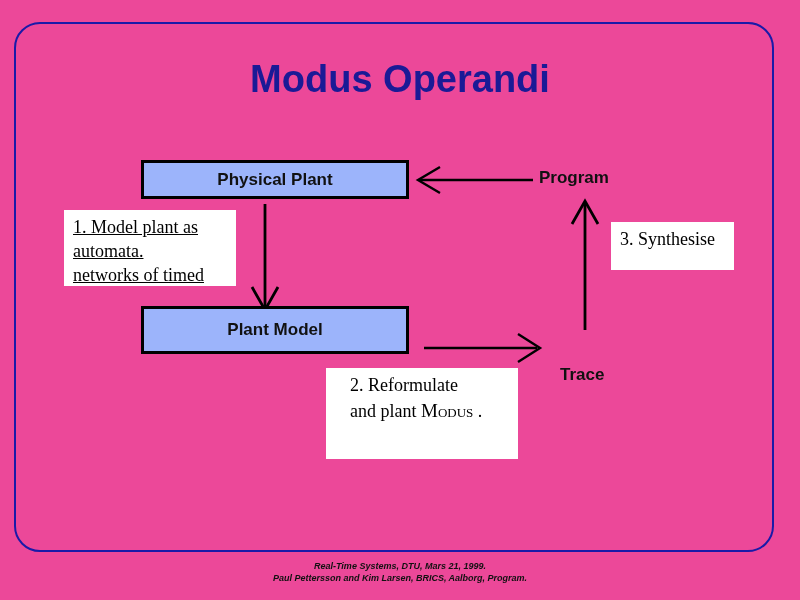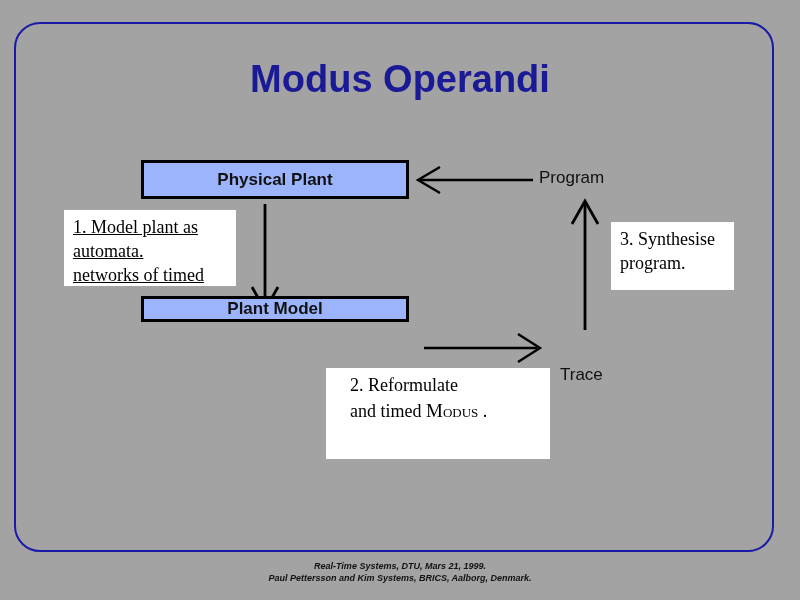--- a/index.html
+++ b/index.html
@@ -10,21 +10,21 @@
     width: 800px;
     height: 600px;
     background: #ccccfa;
     font-family: "Liberation Sans", sans-serif;
     overflow: hidden;
   }
   #slide {
     position: relative;
     width: 800px;
     height: 600px;
-    background: #a3a3a3;
+    background: #ec4899;
   }
   
   #frame {
     position: absolute;
     left: 14px;
     top: 22px;
     width: 760px;
     height: 530px;
     border: 2px solid #1a1aa8;
     border-radius: 26px;
@@ -59,30 +59,30 @@
     color: #111111;
   }
   #box-physical-plant {
     left: 141px;
     top: 160px;
     width: 268px;
     height: 39px;
   }
   #box-plant-model {
     left: 141px;
-    top: 296px;
+    top: 306px;
     width: 268px;
-    height: 26px;
+    height: 48px;
   }
   
   .plabel {
     position: absolute;
     font-family: "Liberation Sans", sans-serif;
     font-size: 17px;
-    font-weight: normal;
+    font-weight: bold;
     color: #111111;
     white-space: nowrap;
   }
   #label-program {
     left: 539px;
     top: 168px;
   }
   #label-trace {
     left: 560px;
     top: 337px;
@@ -102,29 +102,29 @@
   #note-1 {
     left: 64px;
     top: 210px;
     width: 172px;
     height: 76px;
     text-decoration: underline;
   }
   #note-2 {
     left: 326px;
     top: 368px;
-    width: 224px;
+    width: 192px;
     height: 91px;
     padding-left: 24px;
   }
   #note-3 {
     left: 611px;
     top: 222px;
     width: 123px;
-    height: 68px;
+    height: 48px;
   }
   .smallcaps {
     font-variant: small-caps;
     font-size: 19px;
   }
   
   #arrows {
     position: absolute;
     left: 0;
     top: 0;
@@ -195,26 +195,25 @@
   <div class="plabel" id="label-trace">Trace</div>
 
   <div class="nbox" id="note-1">
     <div>1. Model plant as</div>
     <div>automata.</div>
     <div>networks of timed</div>
   </div>
 
   <div class="nbox" id="note-2">
     <div>2. Reformulate</div>
-    <div><span>and timed </span><span class="smallcaps">Modus</span><span> .</span></div>
+    <div><span>and plant </span><span class="smallcaps">Modus</span><span> .</span></div>
   </div>
 
   <div class="nbox" id="note-3">
     <div>3. Synthesise</div>
-    <div>program.</div>
   </div>
 
   <div id="footer">
     <div>Real-Time Systems, DTU, Mars 21, 1999.</div>
-    <div>Paul Pettersson and Kim Systems, BRICS, Aalborg, Denmark.</div>
+    <div>Paul Pettersson and Kim Larsen, BRICS, Aalborg, Program.</div>
   </div>
 
 </div>
 
 </body></html>

